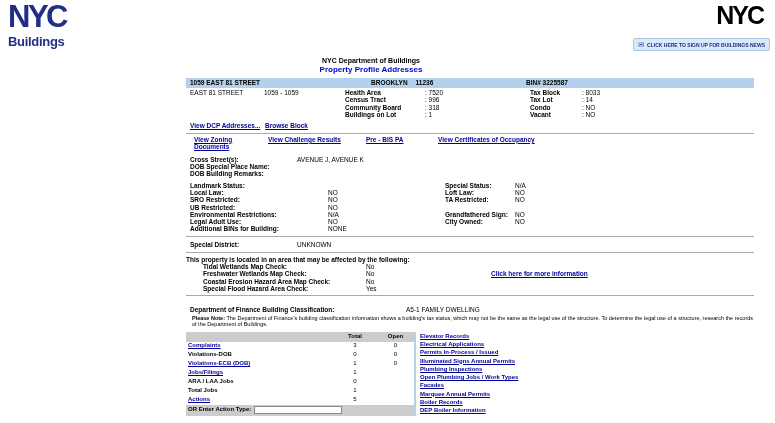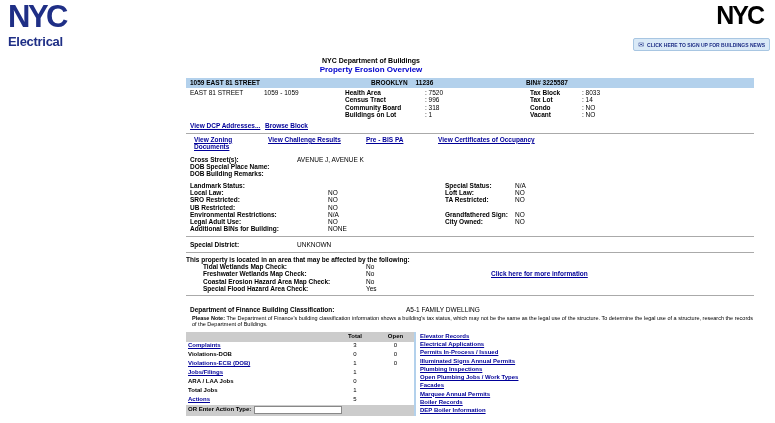--- a/index.html
+++ b/index.html
@@ -96,32 +96,32 @@
   .plink{height:8.3px;line-height:8.3px;font-size:6px;font-weight:bold;color:var(--link-blue);
     text-decoration:underline;cursor:pointer;white-space:nowrap;}
 </style>
 </head>
 <body>
 
 <div class="page">
 
   <div class="logo-left">
     <div class="logo-nyc">NYC</div>
-    <div class="logo-sub">Electrical</div>
+    <div class="logo-sub">Buildings</div>
   </div>
   <div class="logo-right">NYC</div>
   <div class="news-banner">
     <span class="env-icon">✉</span>
     <span>CLICK HERE TO SIGN UP FOR BUILDINGS NEWS</span>
   </div>
 
   <div class="main">
 
     <div class="title1">NYC Department of Buildings</div>
-    <div class="title2">Property Erosion Overview</div>
+    <div class="title2">Property Profile Addresses</div>
 
     <div class="prop-bar">
       <span class="pb-address">1059 EAST 81 STREET</span>
       <span class="pb-borough">
         <span>BROOKLYN</span>
         <span class="pb-zip">11236</span>
       </span>
       <span class="pb-bin">BIN# 3225587</span>
     </div>
 

